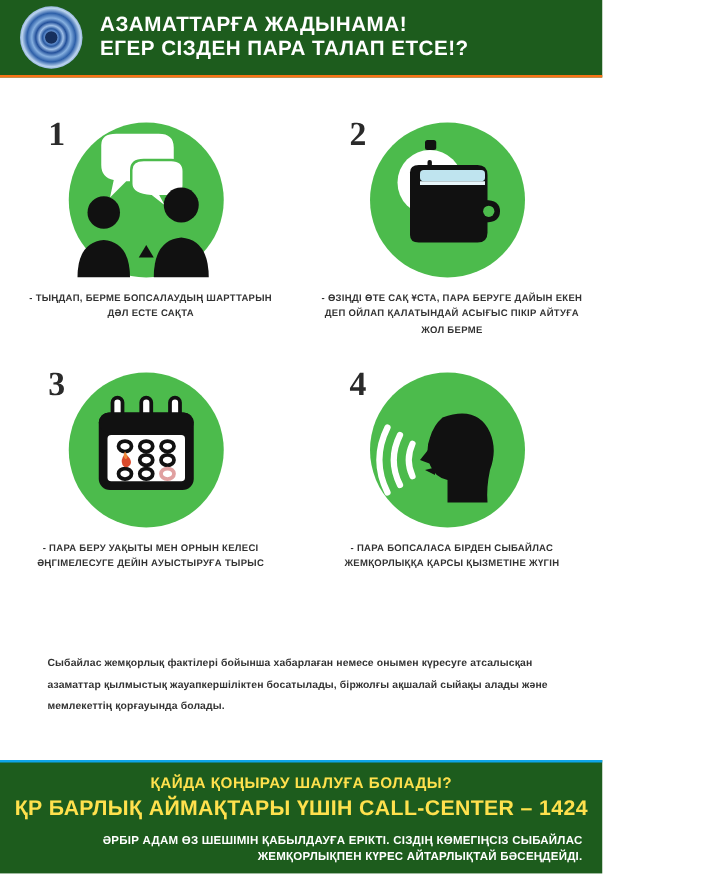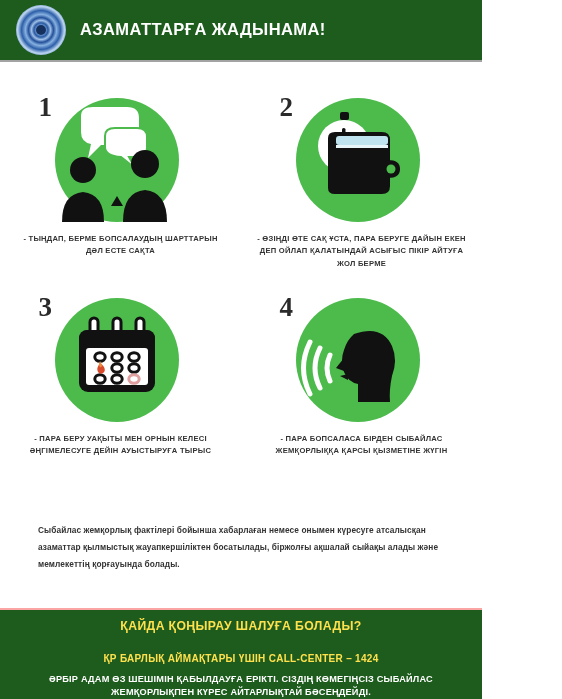--- a/index.html
+++ b/index.html
@@ -27,21 +27,21 @@
   }
 
   
   .header {
     position: absolute;
     left: 0;
     top: 0;
     width: 482px;
     height: 62px;
     background: #1d5c1d;
-    border-bottom: 2px solid #a3a3a3;
+    border-bottom: 2px solid #f97316;
     box-sizing: border-box;
     display: flex;
     align-items: center;
     padding-left: 16px;
   }
   .emblem {
     width: 50px;
     height: 50px;
     border-radius: 50%;
     flex: 0 0 auto;
@@ -156,57 +156,59 @@
   }
 
   
   .footer {
     position: absolute;
     left: 0;
     top: 608px;
     width: 482px;
     height: 91px;
     background: #1d5c1d;
-    border-top: 2px solid #fca5a5;
+    border-top: 2px solid #0ea5e9;
     box-sizing: border-box;
     text-align: center;
     padding-top: 9px;
   }
   .f-line1 {
     color: #ffe14d;
     font-size: 12.2px;
     font-weight: bold;
     letter-spacing: 0.4px;
   }
   .f-line2 {
-    margin-top: 20px;
+    margin-top: 4px;
     color: #ffe14d;
-    font-size: 10px;
+    font-size: 17px;
     font-weight: bold;
     letter-spacing: 0.3px;
   }
   .f-line3 {
     margin-top: 9px;
     color: #ffffff;
     font-size: 9.2px;
     font-weight: bold;
     line-height: 1.45;
     letter-spacing: 0.2px;
     padding: 0 16px;
+    text-align: right;
   }
 </style>
 </head>
 <body>
 
 <div id="poster">
 
   <div class="header">
     <div class="emblem"></div>
     <div class="header-text">
       <div class="header-line1">АЗАМАТТАРҒА ЖАДЫНАМА!</div>
+      <div class="header-line2">ЕГЕР СІЗДЕН ПАРА ТАЛАП ЕТСЕ!?</div>
     </div>
   </div>
 
   <div class="body-area">
 
     <div class="grid">
 
       <div class="cell">
         <div class="icon-wrap">
           <div class="num">1</div>

